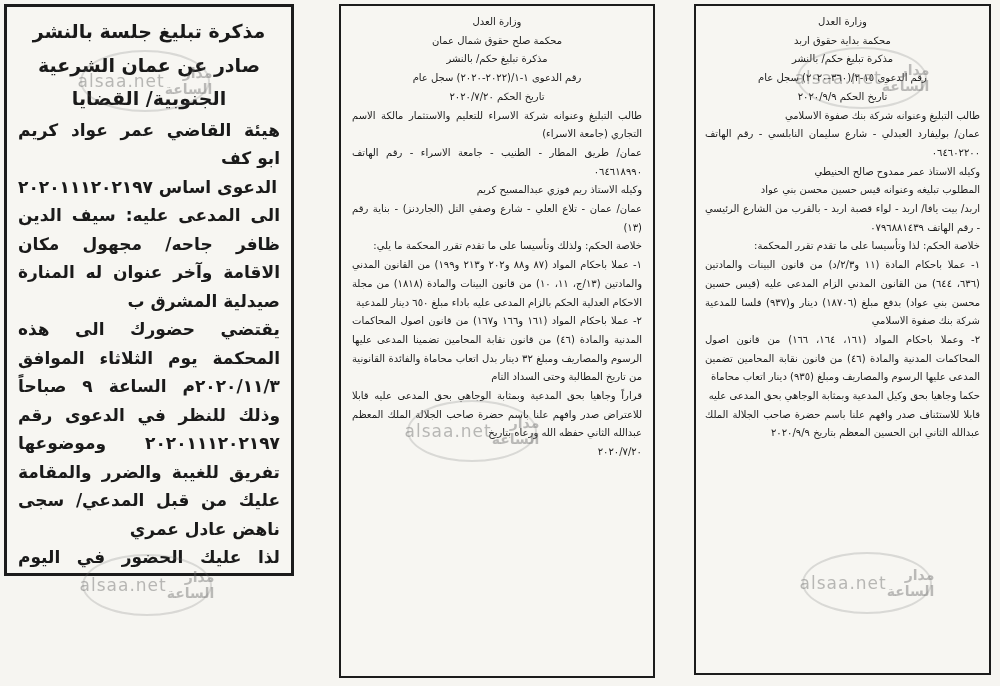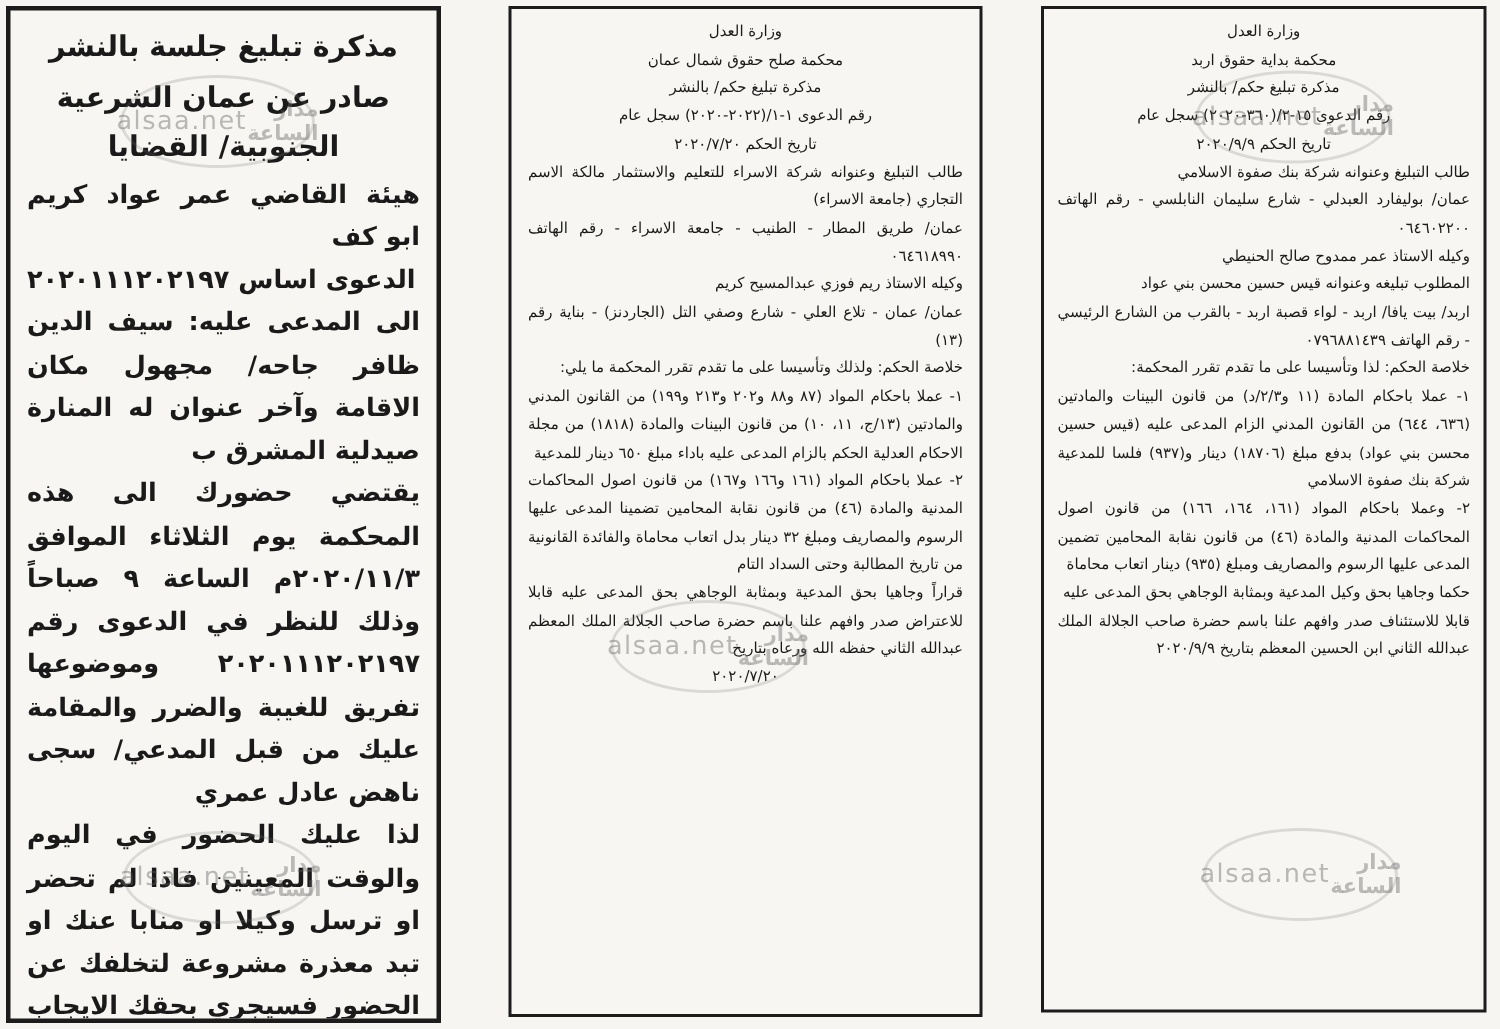--- a/index.html
+++ b/index.html
@@ -10,27 +10,27 @@
     color:#1a1a1a;
     direction:rtl;
   }
   .notice-box{
     position:absolute;top:4px;box-sizing:border-box;
     border:2px solid #1c1c1c;background:#f7f6f2;
     overflow:hidden;
   }
   #box-irbid  {left:694px;width:297px;height:671px;padding:7px 9px 6px 9px;}
   #box-north  {left:339px;width:316px;height:674px;padding:7px 11px 6px 11px;}
-  #box-sharia {left:4px;  width:290px;height:678px;border-width:3px;padding:8px 11px 6px 11px;}
+  #box-sharia {left:4px;  width:290px;height:572px;border-width:3px;padding:8px 11px 6px 11px;}
 
   
   .col-s{font-size:10px;line-height:18.7px;font-weight:400;}
   .col-s .hdr{text-align:center;}
   .col-s p{margin:0;text-align:justify;}
-  .col-s .date-line{text-align:center;margin:0;}
+  .col-s .date-line{margin:0;}
 
   
   .col-l{font-size:17px;line-height:28.5px;font-weight:700;}
   .col-l .hdr{text-align:center;font-size:19px;line-height:33.5px;}
   .col-l p{margin:0;text-align:justify;}
   .col-l .center{text-align:left;}
 
   
   .stamp{
     position:absolute;width:126px;height:58px;

